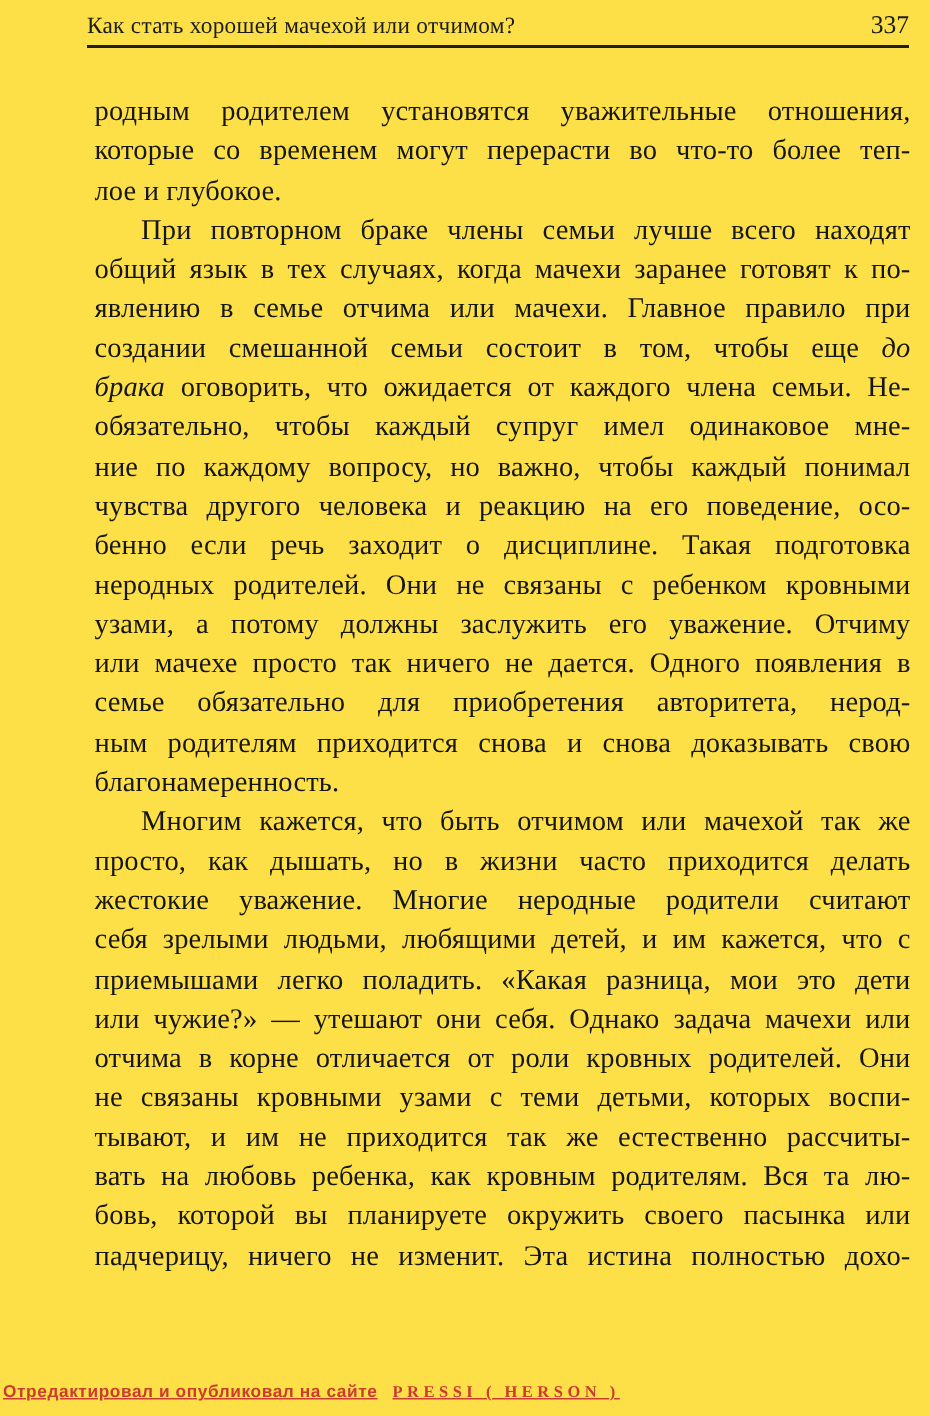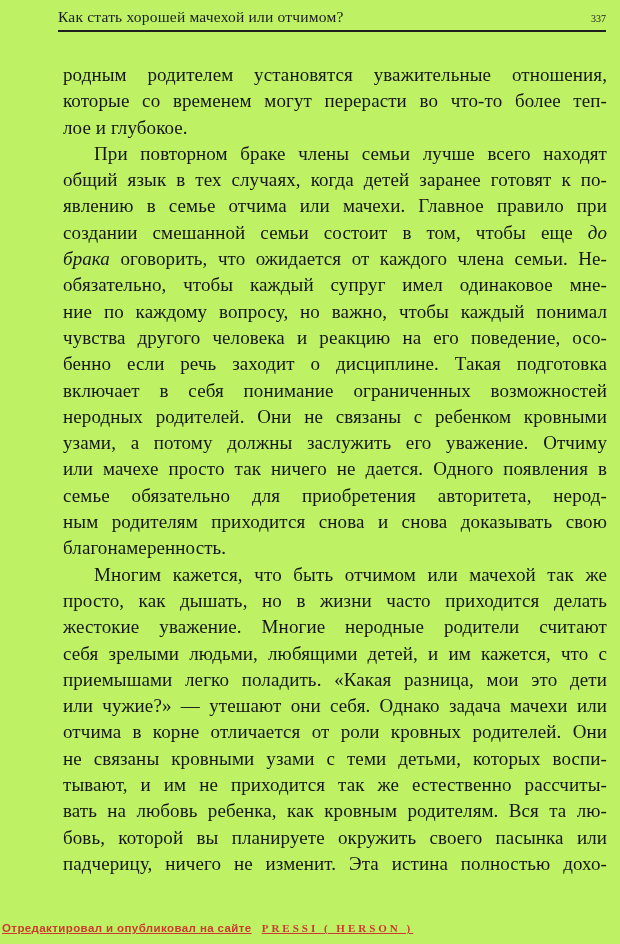--- a/index.html
+++ b/index.html
@@ -21,21 +21,21 @@
     right: 14px;
     top: 7px;
     display: flex;
     justify-content: space-between;
     align-items: baseline;
     font-size: 15.5px;
     line-height: 20px;
     color: #1b1b1b;
   }
   .header .running-title { letter-spacing: 0.2px; }
-  .header .page-number { font-size: 10px; }
+  .header .page-number { font-size: 17px; }
 
   .header-rule {
     position: absolute;
     left: 58px;
     right: 14px;
     top: 30px;
     border-top: 2px solid #1f1f1f;
     height: 0;
   }
 
@@ -82,46 +82,45 @@
   .footer .brand {
     margin-left: 10px;
     font-family: "Liberation Serif", serif;
     letter-spacing: 3px;
     font-size: 11px;
   }
 </style>
 </head>
 <body>
 
-<div class="page" style="background: #bef264; color: rgb(22, 22, 22);">
+<div class="page" style="background: #fde047; color: rgb(22, 22, 22);">
 
   <div class="header">
     <span class="running-title">Как стать хорошей мачехой или отчимом?</span>
     <span class="page-number">337</span>
   </div>
 
   <div class="header-rule" style="border-top-color: rgb(31, 31, 31);"></div>
 
   <div class="text-column">
       <div class="para">
         <div class="line j">родным родителем установятся уважительные отношения,</div>
         <div class="line j">которые со временем могут перерасти во что-то более теп-</div>
         <div class="line last">лое и глубокое.</div>
       </div>
       <div class="para indent">
         <div class="line j">При повторном браке члены семьи лучше всего находят</div>
-        <div class="line j">общий язык в тех случаях, когда детей заранее готовят к по-</div>
+        <div class="line j">общий язык в тех случаях, когда мачехи заранее готовят к по-</div>
         <div class="line j">явлению в семье отчима или мачехи. Главное правило при</div>
         <div class="line j">создании смешанной семьи состоит в том, чтобы еще <i>до</i></div>
         <div class="line j"><i>брака</i> оговорить, что ожидается от каждого члена семьи. Не-</div>
         <div class="line j">обязательно, чтобы каждый супруг имел одинаковое мне-</div>
         <div class="line j">ние по каждому вопросу, но важно, чтобы каждый понимал</div>
         <div class="line j">чувства другого человека и реакцию на его поведение, осо-</div>
         <div class="line j">бенно если речь заходит о дисциплине. Такая подготовка</div>
-        <div class="line j">включает в себя понимание ограниченных возможностей</div>
         <div class="line j">неродных родителей. Они не связаны с ребенком кровными</div>
         <div class="line j">узами, а потому должны заслужить его уважение. Отчиму</div>
         <div class="line j">или мачехе просто так ничего не дается. Одного появления в</div>
         <div class="line j">семье обязательно для приобретения авторитета, нерод-</div>
         <div class="line j">ным родителям приходится снова и снова доказывать свою</div>
         <div class="line last">благонамеренность.</div>
       </div>
       <div class="para indent">
         <div class="line j">Многим кажется, что быть отчимом или мачехой так же</div>
         <div class="line j">просто, как дышать, но в жизни часто приходится делать</div>

